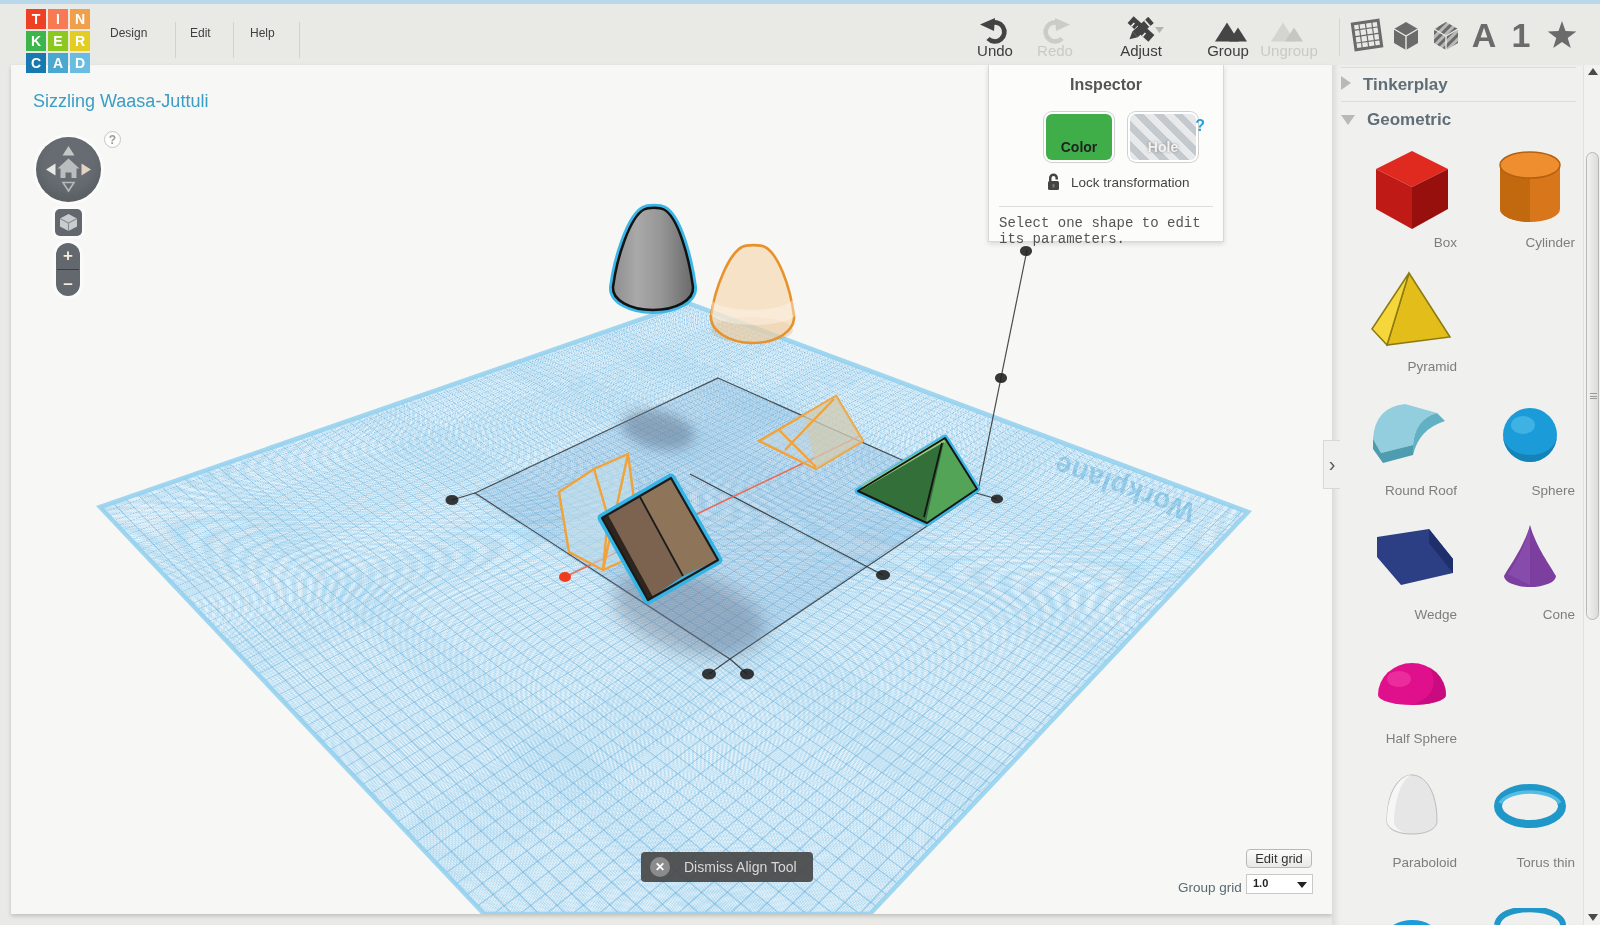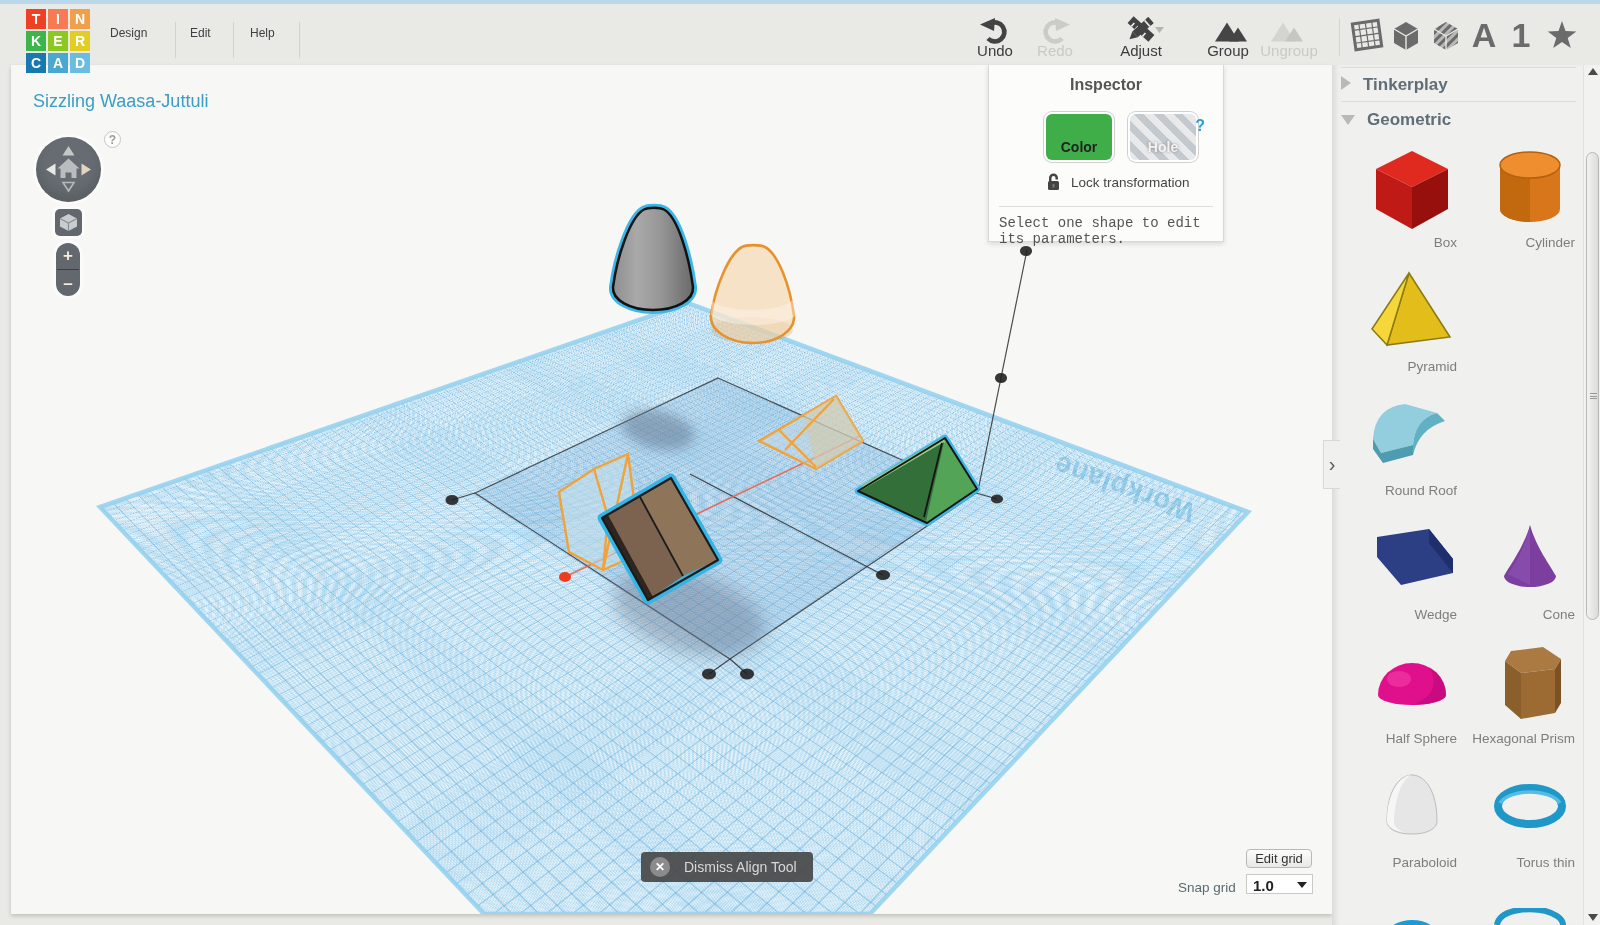--- a/index.html
+++ b/index.html
@@ -48,21 +48,21 @@
   #insp-q { position:absolute; right:18px; top:52px; color:#2a9fd8; font-weight:bold; font-size:16px; }
   #lockrow { position:absolute; left:82px; top:110px; font-size:13.5px; color:#444; }
   #insp-div { position:absolute; left:10px; right:10px; top:141px; height:1px; background:#ddddda; }
   #insp-msg { position:absolute; left:10px; top:150px; font-size:14px; color:#555;font-family:Liberation Mono, monospace; }
   
   #dismiss { position:absolute; left:630px; top:787px; width:172px; height:30px; background:rgba(72,72,72,0.92); border-radius:4px; color:#d8d8d8; font-size:14px; line-height:30px; z-index:6; }
   #dismiss .x { position:absolute; left:9px; top:5px; width:20px; height:20px; border-radius:50%; background:#8b8b8b; color:#fff; text-align:center; line-height:20px; font-size:12px; font-weight:bold; }
   #dismiss .lbl { margin-left:43px; }
   #editgrid { position:absolute; left:1235px; top:784px; width:66px; height:19px; background:linear-gradient(#fdfdfd,#e8e8e6); border:1px solid #b8b8b5; border-radius:4px; font-size:13px; color:#333; text-align:center; line-height:17px; z-index:6; }
   #snaplbl { position:absolute; left:1167px; top:815px; font-size:13.5px; color:#5a6b72; z-index:6; }
-  #snapdd { position:absolute; left:1235px; top:809px; width:67px; height:20px; background:#fff; border:1px solid #c9c9c6; font-size:15px; font-weight:bold; color:#222; z-index:6; }
+  #snapdd { position:absolute; left:1235px; top:809px; width:67px; height:20px; background:#fff; border:1px solid #c9c9c6; font-size:11px; font-weight:bold; color:#222; z-index:6; }
   #snapdd .v { position:absolute; left:6px; top:2px; }
   #snapdd .car { position:absolute; right:5px; top:7px; width:0; height:0; border-left:5px solid transparent; border-right:5px solid transparent; border-top:6px solid #222; }
   
   #sidetab { position:absolute; left:1323px; top:440px; width:17px; height:49px; background:#f0f0ee; border:1px solid #d8d8d6; border-right:none; z-index:8; color:#555; font-size:20px; line-height:46px; text-align:center; }
   
   #panel { position:absolute; left:1332px; top:65px; width:251px; height:860px; background:#f0f0ee; border-left:1px solid #dcdcda; box-shadow:inset 6px 0 6px -4px rgba(0,0,0,0.10); }
   .phead { position:absolute; left:8px; width:235px; font-size:17px; font-weight:bold; color:#5f6e77; }
   .phead .tri { display:inline-block; margin-right:12px; }
   .pdiv { position:absolute; left:8px; width:235px; height:1px; background:#dcdcda; }
   .cell { position:absolute; width:112px; text-align:right; }
@@ -258,21 +258,21 @@
           <rect x="6.5" y="11" width="2" height="3.5" fill="#777"></rect>
         </svg>Lock transformation</div>
     <div id="insp-div"></div>
     <div id="insp-msg">Select one shape to edit its parameters.</div>
   </div>
   <div id="dismiss">
       <div class="x">✕</div>
       <div class="lbl">Dismiss Align Tool</div>
     </div>
   <div id="editgrid">Edit grid</div>
-  <div id="snaplbl">Snap grid</div>
+  <div id="snaplbl">Group grid</div>
   <div id="snapdd">
       <span class="v">1.0</span>
       <span class="car"></span>
     </div>
 </div>
 <div id="sidetab">›</div>
 <div id="panel">
     <div class="pdiv" style="top:2px;"></div>
     <div class="phead" style="top:10px;"><span class="tri" style="width:0;height:0;border-top:7px solid transparent;border-bottom:7px solid transparent;border-left:10px solid #b9b9b6;"></span>Tinkerplay</div>
     <div class="pdiv" style="top:36px;"></div>
@@ -301,20 +301,28 @@
       <div class="lbl">Pyramid</div>
     </div>
     <div class="cell" style="left:12px;top:326px;">
       <div style="height:92px;"><svg width="90" height="92" viewBox="0 0 90 92">
           <path d="M 6 48 Q 8 16 38 13 L 70 22 Q 48 28 46 54 L 14 62 Z" fill="#92cede"></path>
           <path d="M 70 22 Q 48 28 46 54 L 46 64 Q 52 38 78 30 Z" fill="#62b0c4"></path>
           <path d="M 6 48 L 14 62 L 46 54 L 46 64 L 16 72 L 6 58 Z" fill="#4e9cb0"></path>
         </svg></div>
       <div class="lbl">Round Roof</div>
     </div>
+    <div class="cell" style="left:130px;top:326px;">
+      <div style="height:92px;"><svg width="90" height="92" viewBox="0 0 90 92">
+          <circle cx="45" cy="44" r="27" fill="#1b9cd8"></circle>
+          <path d="M 18 44 a 27 27 0 0 0 54 0 a 27 20 0 0 1 -54 0" fill="#1583b8"></path>
+          <ellipse cx="38" cy="34" rx="12" ry="9" fill="#3fb2e4"></ellipse>
+        </svg></div>
+      <div class="lbl">Sphere</div>
+    </div>
     <div class="cell" style="left:12px;top:450px;">
       <div style="height:92px;"><svg width="90" height="92" viewBox="0 0 90 92">
           <polygon points="10,22 62,14 86,44 86,58 34,70 10,42" fill="#2c3f85"></polygon>
           <polygon points="62,14 86,44 86,58 62,28" fill="#1f2f6b"></polygon>
         </svg></div>
       <div class="lbl">Wedge</div>
     </div>
     <div class="cell" style="left:130px;top:450px;">
       <div style="height:92px;"><svg width="90" height="92" viewBox="0 0 90 92">
           <path d="M 45 10 C 51 32 66 52 71 61 A 26 11 0 0 1 19 61 C 24 52 39 32 45 10 Z" fill="#7c3f9f"></path>
@@ -322,29 +330,20 @@
         </svg></div>
       <div class="lbl">Cone</div>
     </div>
     <div class="cell" style="left:12px;top:574px;">
       <div style="height:92px;"><svg width="90" height="92" viewBox="0 0 90 92">
           <path d="M 11 56 A 34 32 0 0 1 79 56 A 34 10 0 0 1 11 56 Z" fill="#e00f8c"></path>
           <path d="M 45 66 A 34 10 0 0 0 79 56 A 34 32 0 0 0 62 28 C 70 40 70 58 45 66 Z" fill="#b80a74" opacity="0.55"></path>
           <ellipse cx="32" cy="40" rx="12" ry="8" fill="#f23fa8" opacity="0.6"></ellipse>
         </svg></div>
       <div class="lbl">Half Sphere</div>
-    </div>
-    <div class="cell" style="left:130px;top:574px;">
-      <div style="height:92px;"><svg width="90" height="92" viewBox="0 0 90 92">
-          <polygon points="26,12 58,8 76,20 70,30 36,34 20,22" fill="#ab7a42"></polygon>
-          <polygon points="20,22 36,34 36,80 20,66" fill="#8a5f2c"></polygon>
-          <polygon points="36,34 70,30 70,74 36,80" fill="#9c6b33"></polygon>
-          <polygon points="70,30 76,20 76,64 70,74" fill="#7a5226"></polygon>
-        </svg></div>
-      <div class="lbl">Hexagonal Prism</div>
     </div>
     <div class="cell" style="left:12px;top:698px;">
       <div style="height:92px;"><svg width="90" height="92" viewBox="0 0 90 92">
           <path d="M 20 58 C 20 28 32 12 45 12 C 58 12 70 28 70 58 C 70 66 60 71 45 71 C 30 71 20 66 20 58 Z" fill="#e6e6e6" stroke="#bbb" stroke-width="1"></path>
           <path d="M 45 12 C 36 14 28 34 27 58 C 27 64 32 68 40 70 C 28 68 20 64 20 58 C 20 30 33 12 45 12 Z" fill="#f6f6f6"></path>
         </svg></div>
       <div class="lbl">Paraboloid</div>
     </div>
     <div class="cell" style="left:130px;top:698px;">
       <div style="height:92px;"><svg width="90" height="92" viewBox="0 0 90 92">

